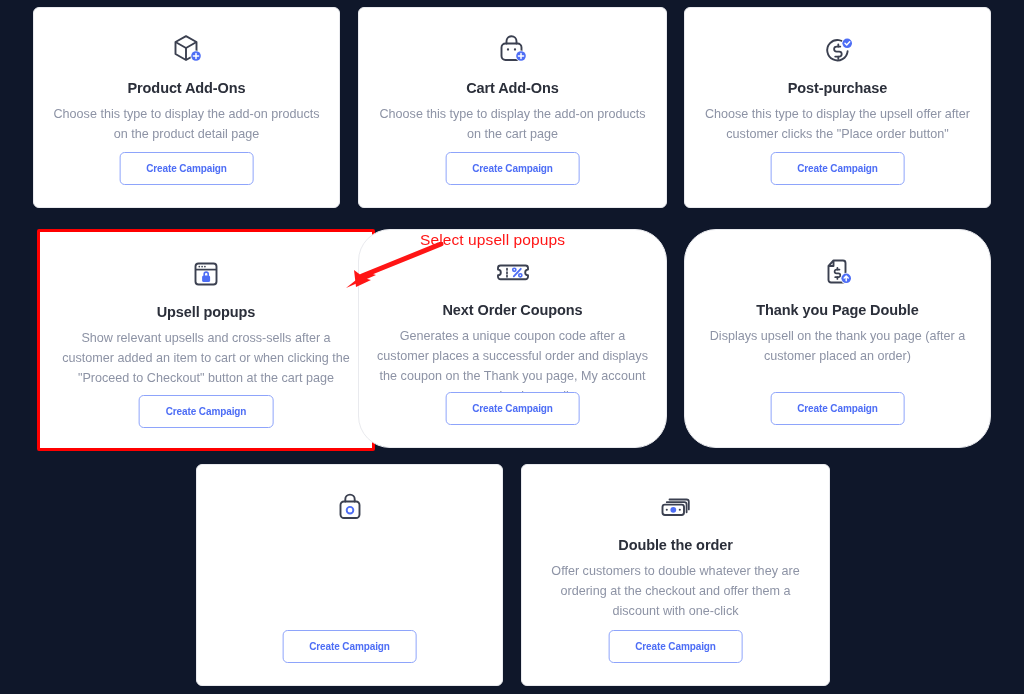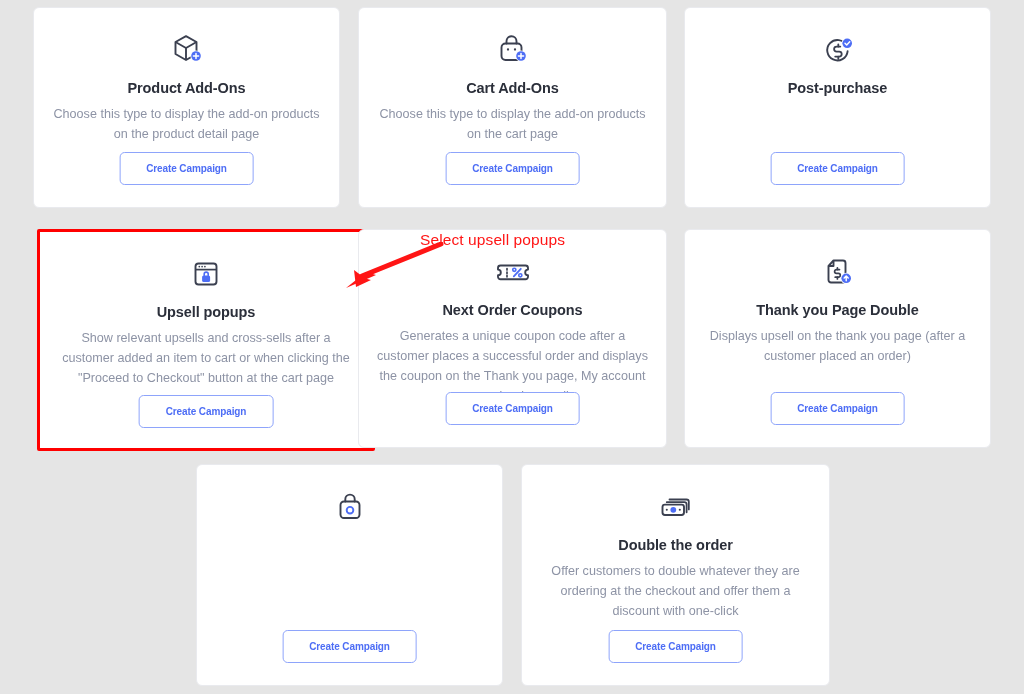--- a/index.html
+++ b/index.html
@@ -9,21 +9,21 @@
     height: 694px;
     background: #ffffff;
     font-family: "Liberation Sans", sans-serif;
     overflow: hidden;
   }
 
   #stage {
     position: relative;
     width: 1024px;
     height: 694px;
-    background: #e5e5e5;
+    background: #0f172a;
   }
 
   
   .card {
     position: absolute;
     background: #ffffff;
     border: 1px solid #e9eaee;
     border-radius: 6px;
     display: flex;
     flex-direction: column;
@@ -81,21 +81,21 @@
     cursor: pointer;
   }
   .card.selected .card-btn { bottom: 20px; }
 
   
   .col1 { left: 33px;  width: 307px; }
   .col2 { left: 358px; width: 309px; }
   .col3 { left: 684px; width: 307px; }
 
   .row1 { top: 7px;   height: 201px; }
-  .row2 { top: 229px; height: 219px; }
+  .row2 { top: 229px; height: 219px; border-radius: 32px; }
 
   .r2c1 { top: 229px; height: 222px; left: 37px; width: 338px; }
 
   .b1 { left: 196px; top: 464px; width: 307px; height: 222px; }
   .b2 { left: 521px; top: 464px; width: 309px; height: 222px; }
 
   
   #annotation-text {
     position: absolute;
     left: 420px;
@@ -159,20 +159,21 @@
       <svg width="36" height="36" viewBox="0 0 36 36" fill="none">
         <path d="M26.5 13.5 a10.2 10.2 0 1 0 1.1 5.8" stroke="#3b4050" stroke-width="1.9" stroke-linecap="round"></path>
         <path d="M20.3 14.6 h-3.7 a2.5 2.5 0 0 0 0 5 h2.6 a2.5 2.5 0 0 1 0 5 h-4" stroke="#3b4050" stroke-width="1.8" stroke-linecap="round"></path>
         <path d="M18.3 12.3 v2.3 M18.3 24.6 v2.3" stroke="#3b4050" stroke-width="1.8" stroke-linecap="round"></path>
         <circle cx="27.2" cy="11.3" r="5.6" fill="#ffffff"></circle>
         <circle cx="27.2" cy="11.3" r="4.8" fill="#4d6df5"></circle>
         <path d="M25 11.3 l1.7 1.7 l3 -3.2" stroke="#ffffff" stroke-width="1.5" stroke-linecap="round" stroke-linejoin="round"></path>
       </svg>
     </div>
     <div class="card-title">Post-purchase</div>
+    <div class="card-desc">Choose this type to display the upsell offer after customer clicks the "Place order button"</div>
     <button class="card-btn">Create Campaign</button>
   </div>
 
   <div class="card selected r2c1">
     <div class="card-icon">
       <svg width="34" height="34" viewBox="0 0 34 34" fill="none">
         <rect x="6.5" y="6.5" width="21" height="21" rx="3" stroke="#3b4050" stroke-width="1.9"></rect>
         <path d="M6.5 12.6 h21" stroke="#3b4050" stroke-width="1.7"></path>
         <circle cx="10.3" cy="9.6" r="0.85" fill="#3b4050"></circle>
         <circle cx="13.1" cy="9.6" r="0.85" fill="#3b4050"></circle>

